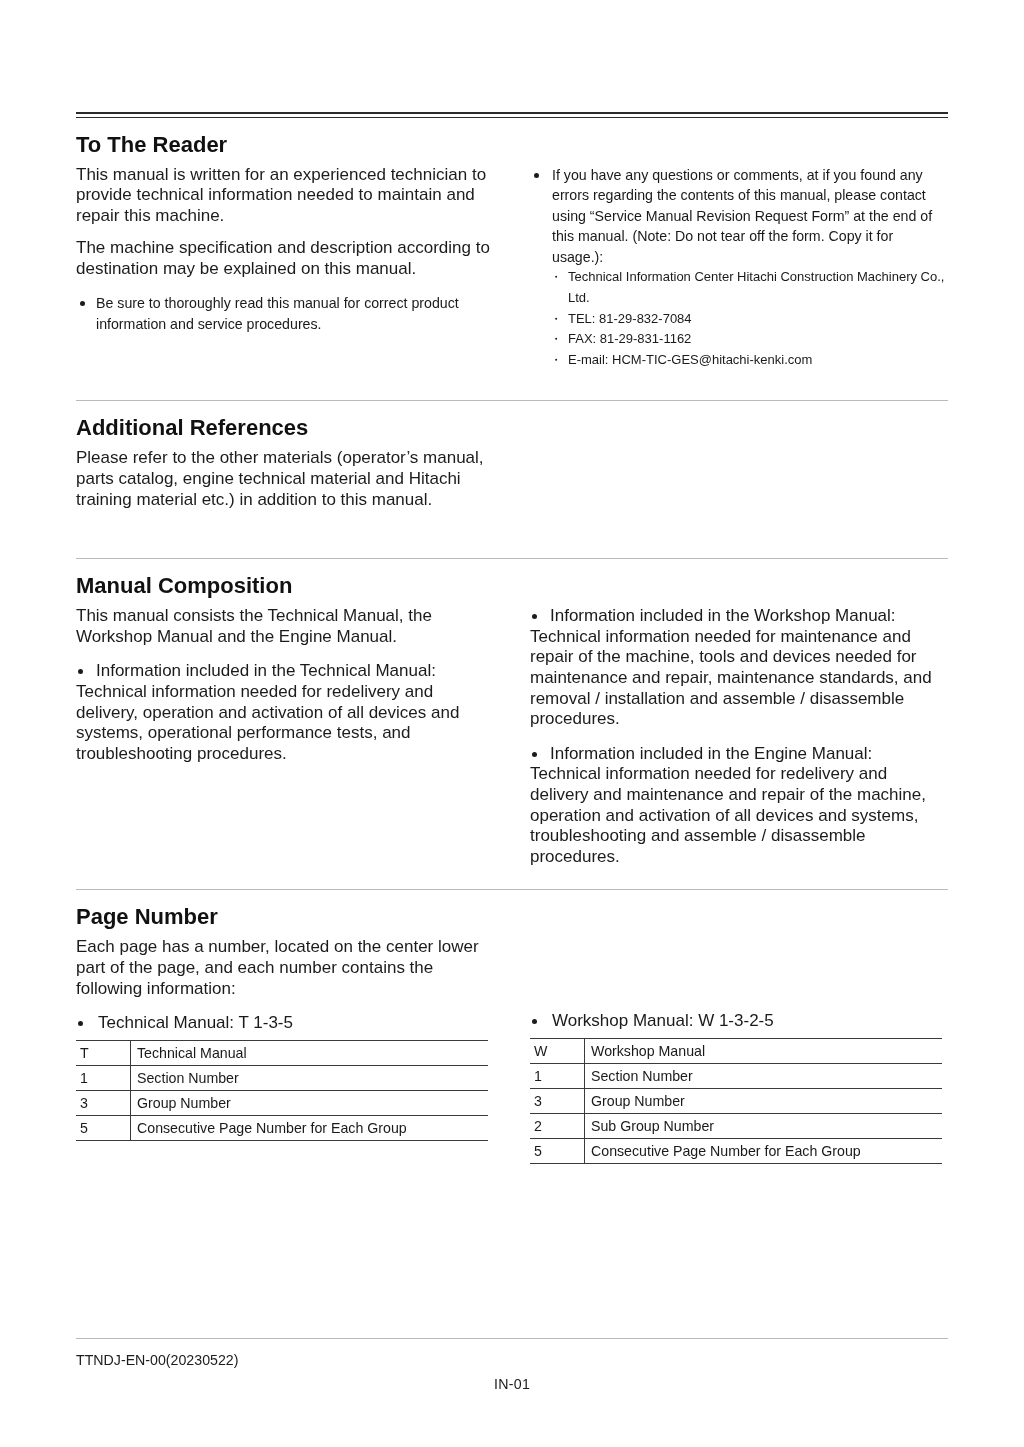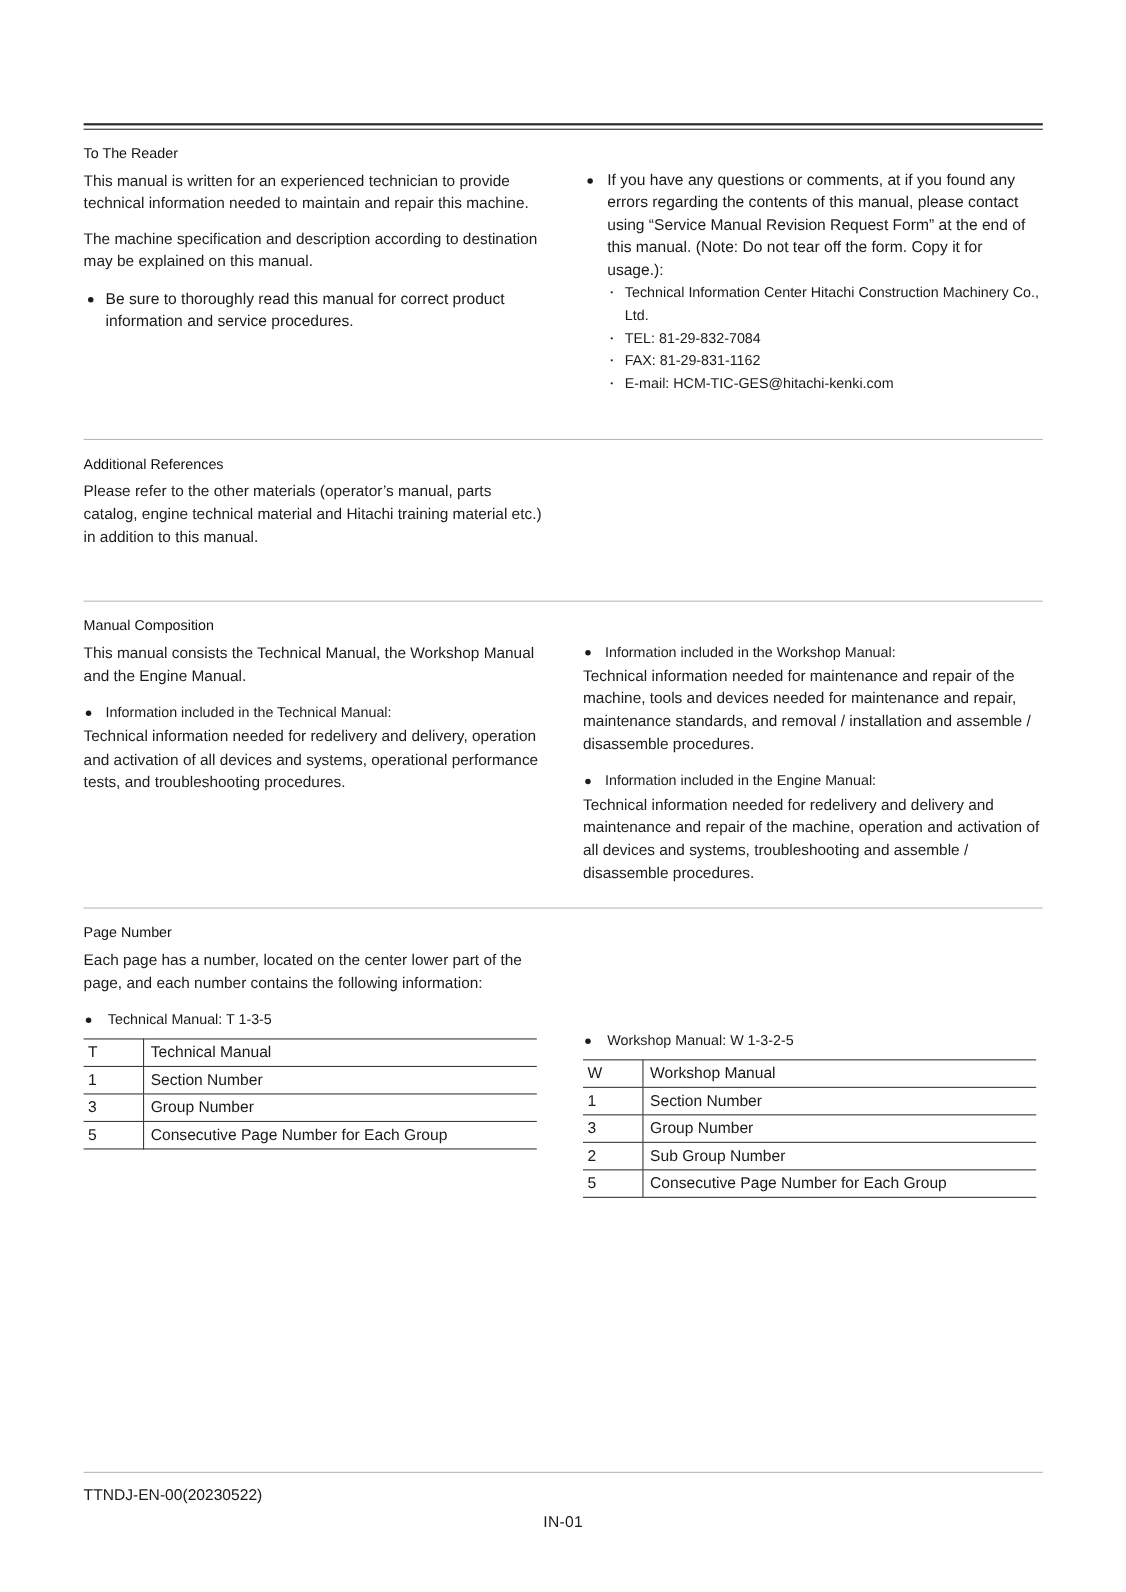--- a/index.html
+++ b/index.html
@@ -44,36 +44,36 @@
   }
   .title-rule2 {
     border-top: 1px solid #2b2b2b;
     margin-top: 2.5px;
   }
 
   .section {
     margin-top: 14px;
   }
   .section-title {
-    font-size: 13px;
-    font-weight: normal;
+    font-size: 22px;
+    font-weight: bold;
     color: #111;
     margin-bottom: 7px;
   }
 
   .cols {
     display: flex;
     gap: 36px;
   }
   .col {
     width: 418px;
   }
 
   p, .para {
-    font-size: 14px;
+    font-size: 17px;
     line-height: 20.6px;
     margin: 0 0 0 0;
     color: #1c1c1c;
   }
   .para + .para {
     margin-top: 14px;
   }
   .tight + .tight {
     margin-top: 12px;
   }
@@ -82,21 +82,21 @@
   ul.bul {
     list-style: none;
     margin: 14px 0 0 0;
     padding: 0;
   }
   ul.bul > li {
     position: relative;
     padding-left: 20px;
     font-size: 14.2px;
     line-height: 20.6px;
-    margin-bottom: 16px;
+    margin-bottom: 6px;
   }
   ul.bul > li::before {
     content: "";
     position: absolute;
     left: 4px;
     top: 8px;
     width: 5px;
     height: 5px;
     border-radius: 50%;
     background: #1c1c1c;
@@ -127,21 +127,21 @@
   }
 
   hr.sep {
     border: none;
     border-top: 1px solid #b9b9b9;
     margin: 22px 0 0 0;
   }
   .bul-line {
     position: relative;
     padding-left: 20px;
-    font-size: 13px;
+    font-size: 17px;
     line-height: 20.6px;
   }
   .bul-line::before {
     content: "";
     position: absolute;
     left: 2px;
     top: 8px;
     width: 5px;
     height: 5px;
     border-radius: 50%;

